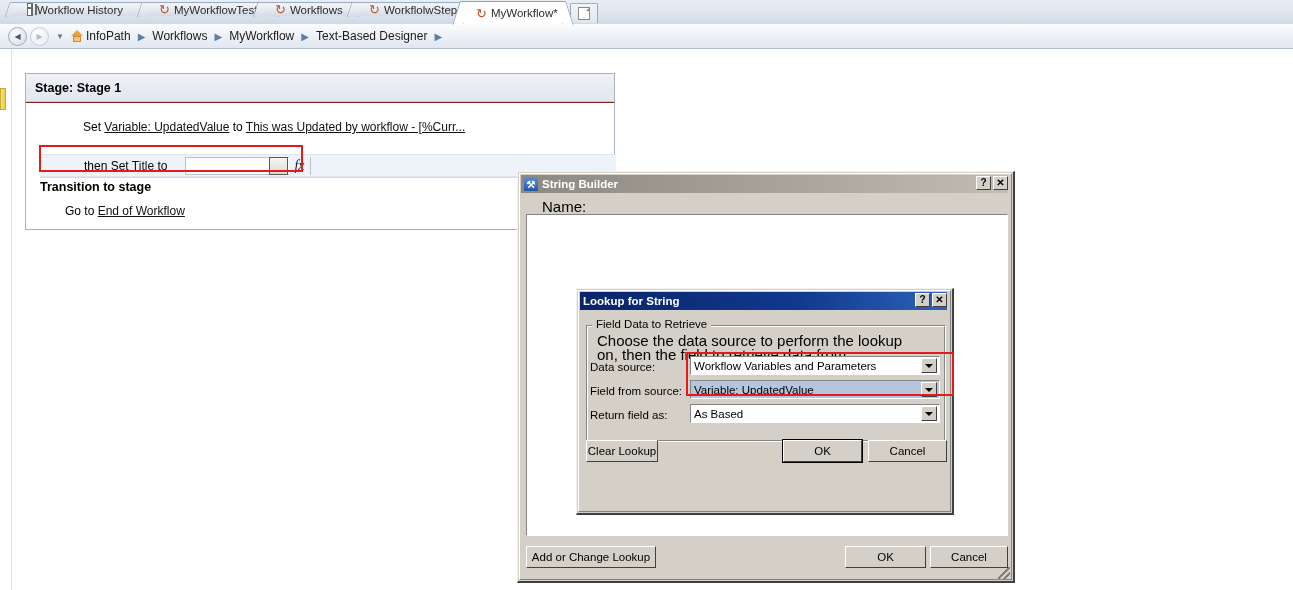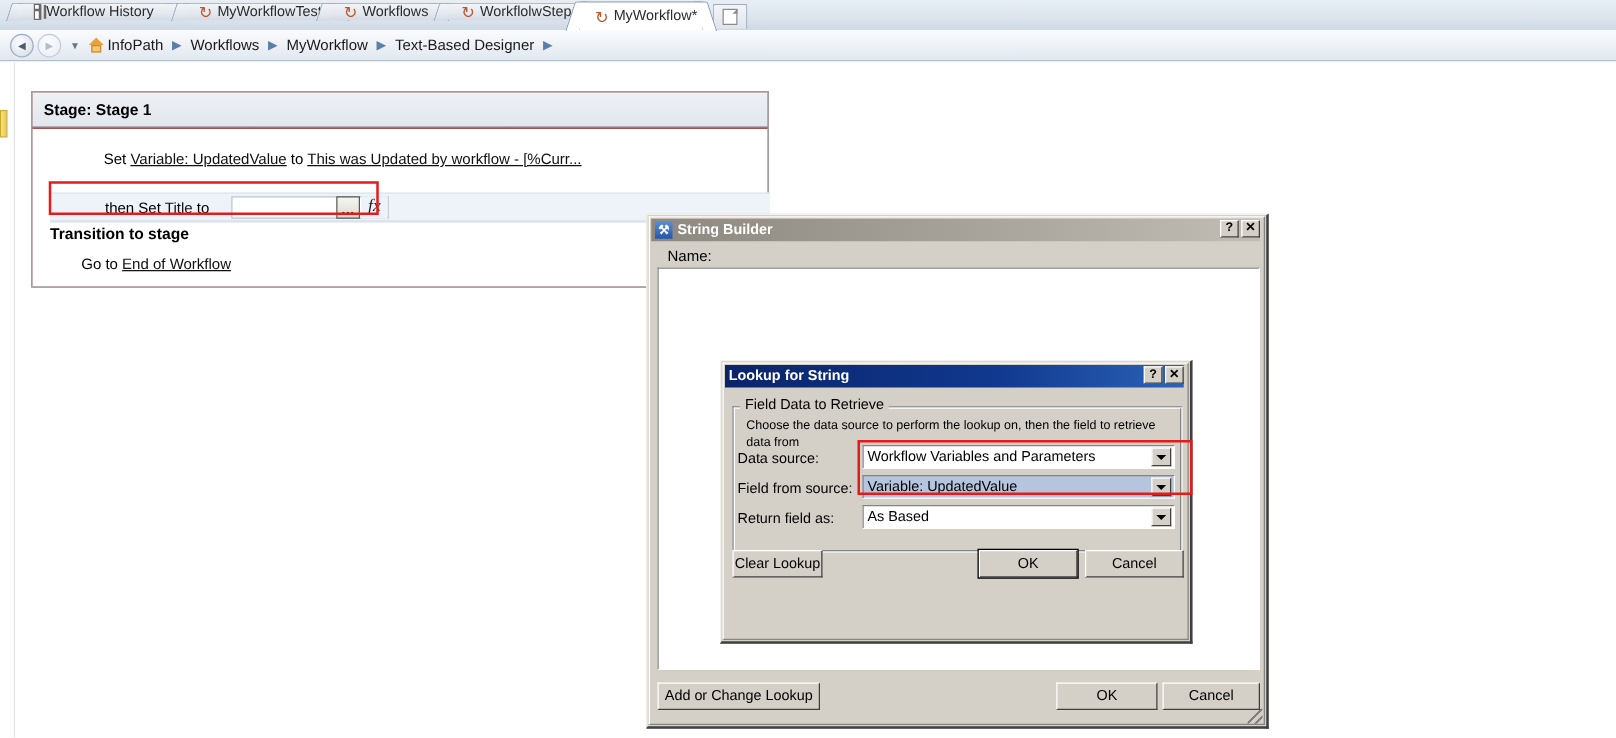--- a/index.html
+++ b/index.html
@@ -256,21 +256,21 @@
   #sb-title{
     width:484px;
     background:linear-gradient(to right,#8d8880 0%,#a9a49b 55%,#c2bdb4 100%);
   }
   #sb-icon{
     width:14px;height:14px;margin-right:4px;
     background:linear-gradient(to bottom,#5a8fd6,#2457a8);
     display:flex;align-items:center;justify-content:center;
     font-size:10px;color:#fff;font-weight:bold;
   }
-  #sb-namelbl{position:absolute;left:16px;top:26px;font-size:12px;}
+  #sb-namelbl{position:absolute;left:24px;top:26px;font-size:15px;}
   #sb-textarea{position:absolute;left:8px;top:42px;width:482px;height:322px;}
   #sb-addlookup{position:absolute;left:8px;top:374px;width:130px;height:22px;}
   #sb-ok{position:absolute;left:327px;top:374px;width:81px;height:22px;}
   #sb-cancel{position:absolute;left:412px;top:374px;width:78px;height:22px;}
   #sb-grip{
     position:absolute;right:3px;bottom:2px;width:12px;height:12px;
     background:
       linear-gradient(135deg,transparent 45%,#808080 45%,#808080 55%,transparent 55%),
       linear-gradient(135deg,transparent 70%,#808080 70%,#808080 80%,transparent 80%);
   }
@@ -293,21 +293,21 @@
     position:absolute;left:1px;top:8px;right:1px;bottom:1px;
     border-top:1px solid #ffffff;border-left:1px solid #ffffff;
     border-right:1px solid #848484;border-bottom:1px solid #848484;
   }
   #lk-grouplbl{
     position:absolute;left:6px;top:0px;background:#d4d0c8;padding:0 4px;
     font-size:11.5px;z-index:2;
   }
   #lk-desc{
     position:absolute;left:20px;top:45px;width:330px;
-    font-size:10px;line-height:14px;
+    font-size:15px;line-height:14px;
   }
   .lk-lbl{position:absolute;font-size:11.5px;}
   #lbl-ds{left:590px;top:361px;}
   #lbl-ffs{left:590px;top:385px;}
   #lbl-rfa{left:590px;top:409px;}
   #cmb-ds{left:690px;top:356px;width:250px;}
   #cmb-ffs{left:690px;top:380px;width:250px;}
   #cmb-rfa{left:690px;top:404px;width:250px;}
   #redbox-lookup{
     position:absolute;left:686px;top:352px;width:268px;height:44px;

